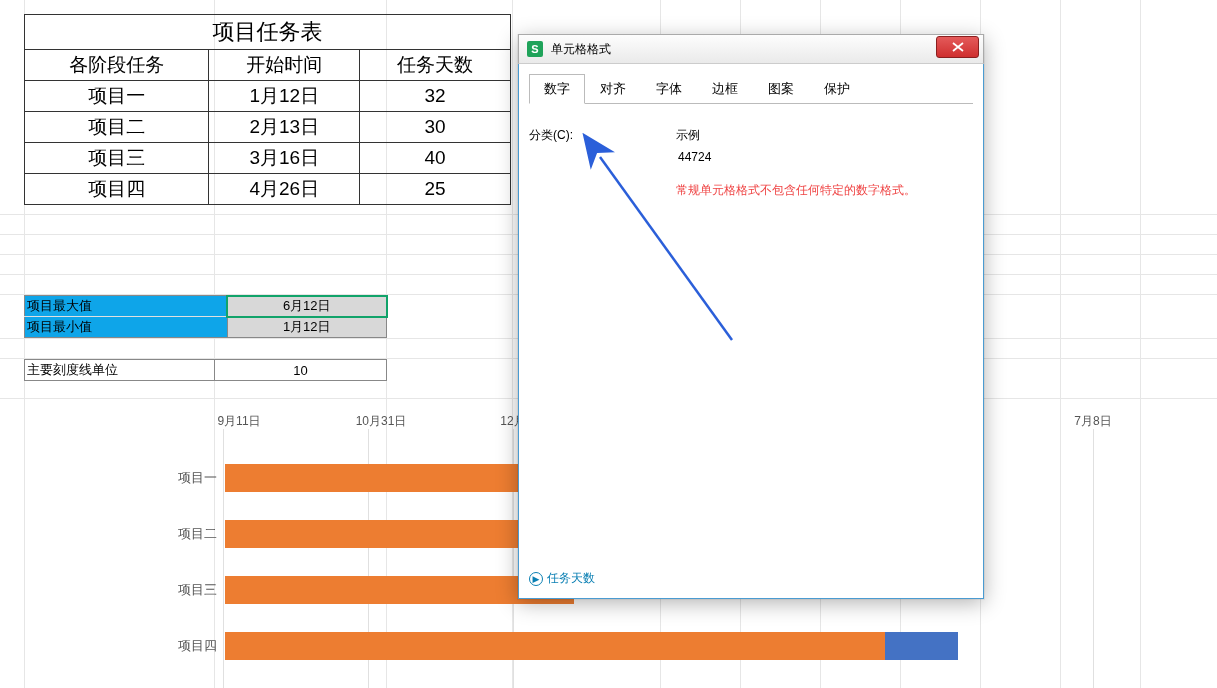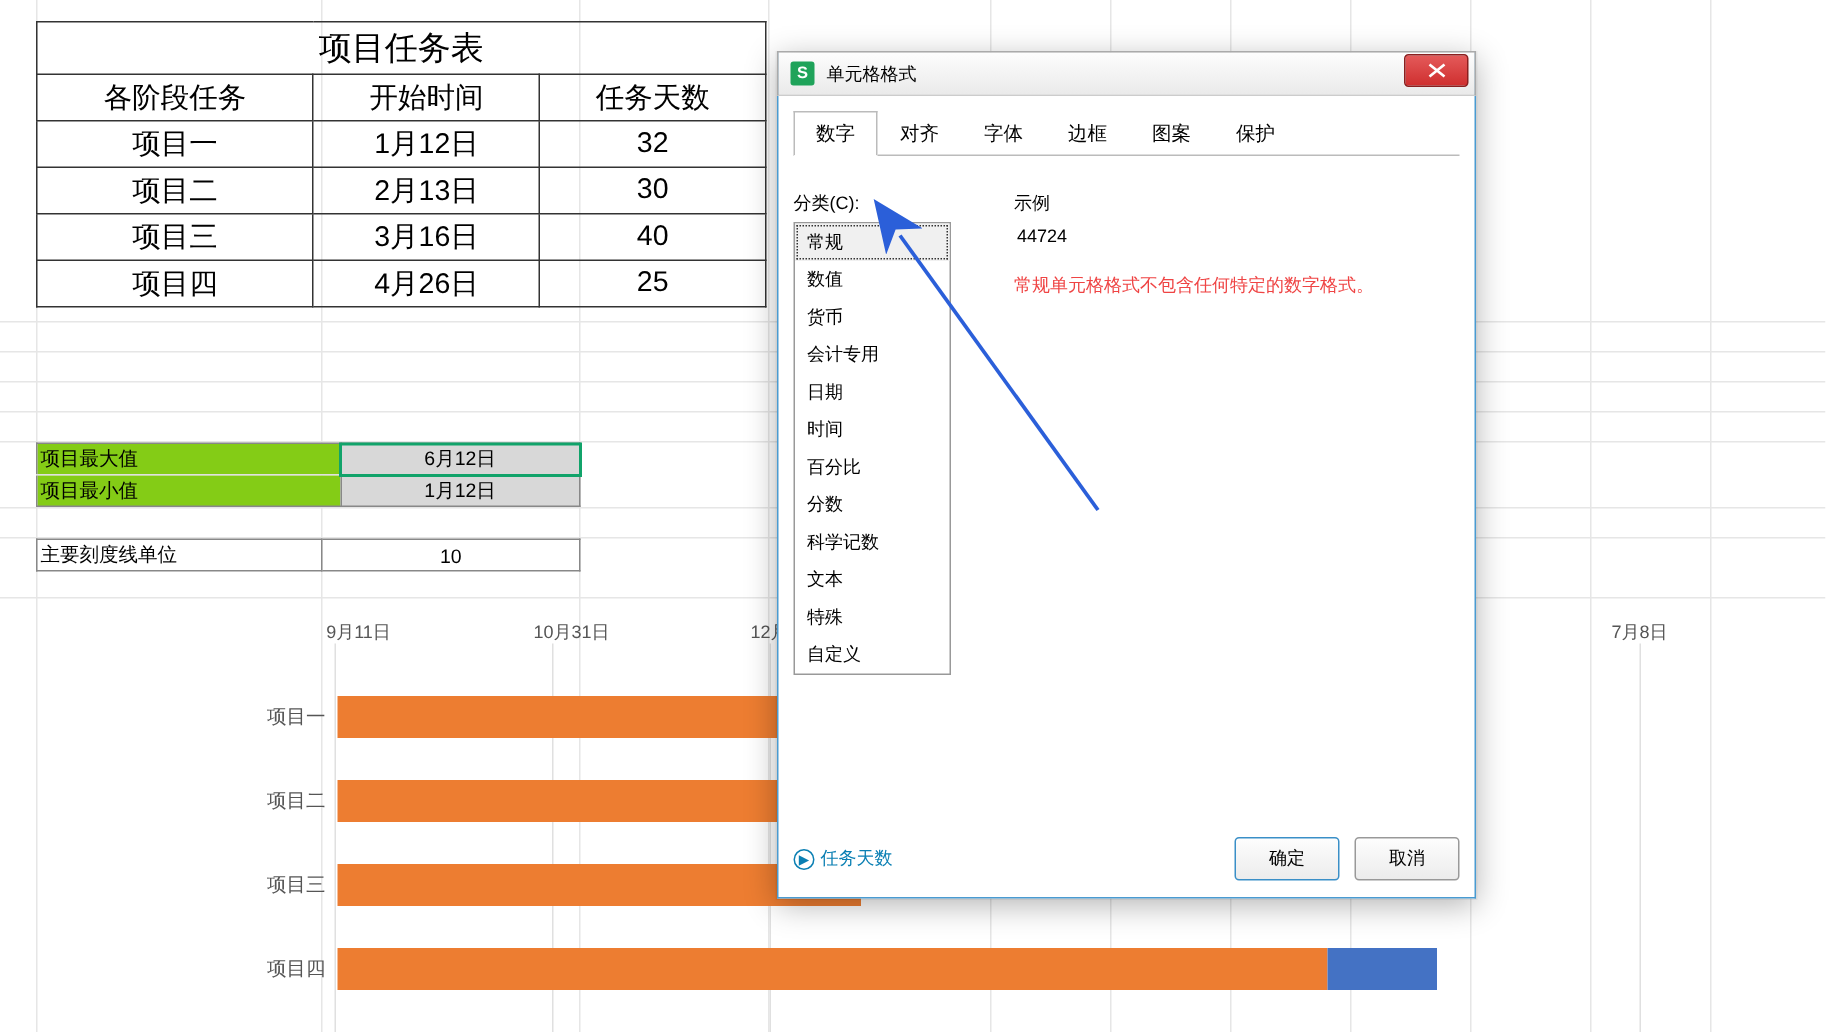--- a/index.html
+++ b/index.html
@@ -13,21 +13,21 @@
     
     
     .data-table { position: absolute; left: 24px; top: 14px; border-collapse: collapse; width: 487px; }
     .data-table td, .data-table th { border: 1px solid #333; text-align: center; font-weight: normal; padding: 2px 4px; font-size: 19px; height: 24px; }
     .data-table .title { font-size: 22px; font-family: SimSun, serif; border: 1px solid #333; }
     
     .sub-table { position: absolute; left: 24px; top: 295px; border-collapse: collapse; width: 363px; font-size: 13px; }
     .sub-table td { text-align: center; padding: 1px 4px; height: 20px; border: 1px solid #e0e0e0; }
     .sub-table td:first-child { text-align: left; padding-left: 2px; }
     .sub-table .bordered td { border: 1px solid #888; background: #e8e8e8; }
-    .sub-table .bordered td:first-child { background: #84cc16; }
+    .sub-table .bordered td:first-child { background: #0ea5e9; }
     .selected-cell { outline: 2px solid #11a36a; outline-offset: -1px; background: #d8d8d8 !important; }
     
     .unit-table { position: absolute; left: 24px; top: 359px; border-collapse: collapse; width: 363px; font-size: 13px; }
     .unit-table td { text-align: center; padding: 1px 4px; height: 20px; border: 1px solid #888; }
     .unit-table td:first-child { text-align: left; padding-left: 2px; }
     
     
     .gantt { position: absolute; left: 175px; top: 413px; width: 942px; height: 275px; }
     .gantt-axis { position: relative; height: 22px; font-size: 12px; color: #555; }
     .gantt-axis .tick { position: absolute; top: 0; transform: translateX(-50%); white-space: nowrap; }
@@ -209,49 +209,31 @@
       <div class="tab active">数字</div>
       <div class="tab">对齐</div>
       <div class="tab">字体</div>
       <div class="tab">边框</div>
       <div class="tab">图案</div>
       <div class="tab">保护</div>
     </div>
     <div class="panel-row">
       <div class="panel-left">
         <span class="panel-label">分类(C):</span>
-        <div class="cat-list">
-          <div class="cat-item selected">常规</div>
-          <div class="cat-item">数值</div>
-          <div class="cat-item">货币</div>
-          <div class="cat-item">会计专用</div>
-          <div class="cat-item">日期</div>
-          <div class="cat-item">时间</div>
-          <div class="cat-item">百分比</div>
-          <div class="cat-item">分数</div>
-          <div class="cat-item">科学记数</div>
-          <div class="cat-item">文本</div>
-          <div class="cat-item">特殊</div>
-          <div class="cat-item">自定义</div>
-        </div>
       </div>
       <div class="panel-right">
         <div class="example-label">示例</div>
         <div class="example-value">44724</div>
         <div class="desc">常规单元格格式不包含任何特定的数字格式。</div>
       </div>
     </div>
     <div class="dialog-footer">
       <div class="tips">
         <span class="tips-icon">▶</span>
         <span>任务天数</span>
-      </div>
-      <div class="btns">
-        <div class="btn primary">确定</div>
-        <div class="btn">取消</div>
       </div>
     </div>
   </div>
 </div>
 
 <svg class="arrow" width="1217" height="688" style="left:0;top:0">
   <defs>
     <marker id="ah" markerWidth="14" markerHeight="12" refX="2" refY="6" orient="auto">
       <path d="M0,0 L14,6 L0,12 L4,6 Z" fill="#2b5fd9"></path>
     </marker>

